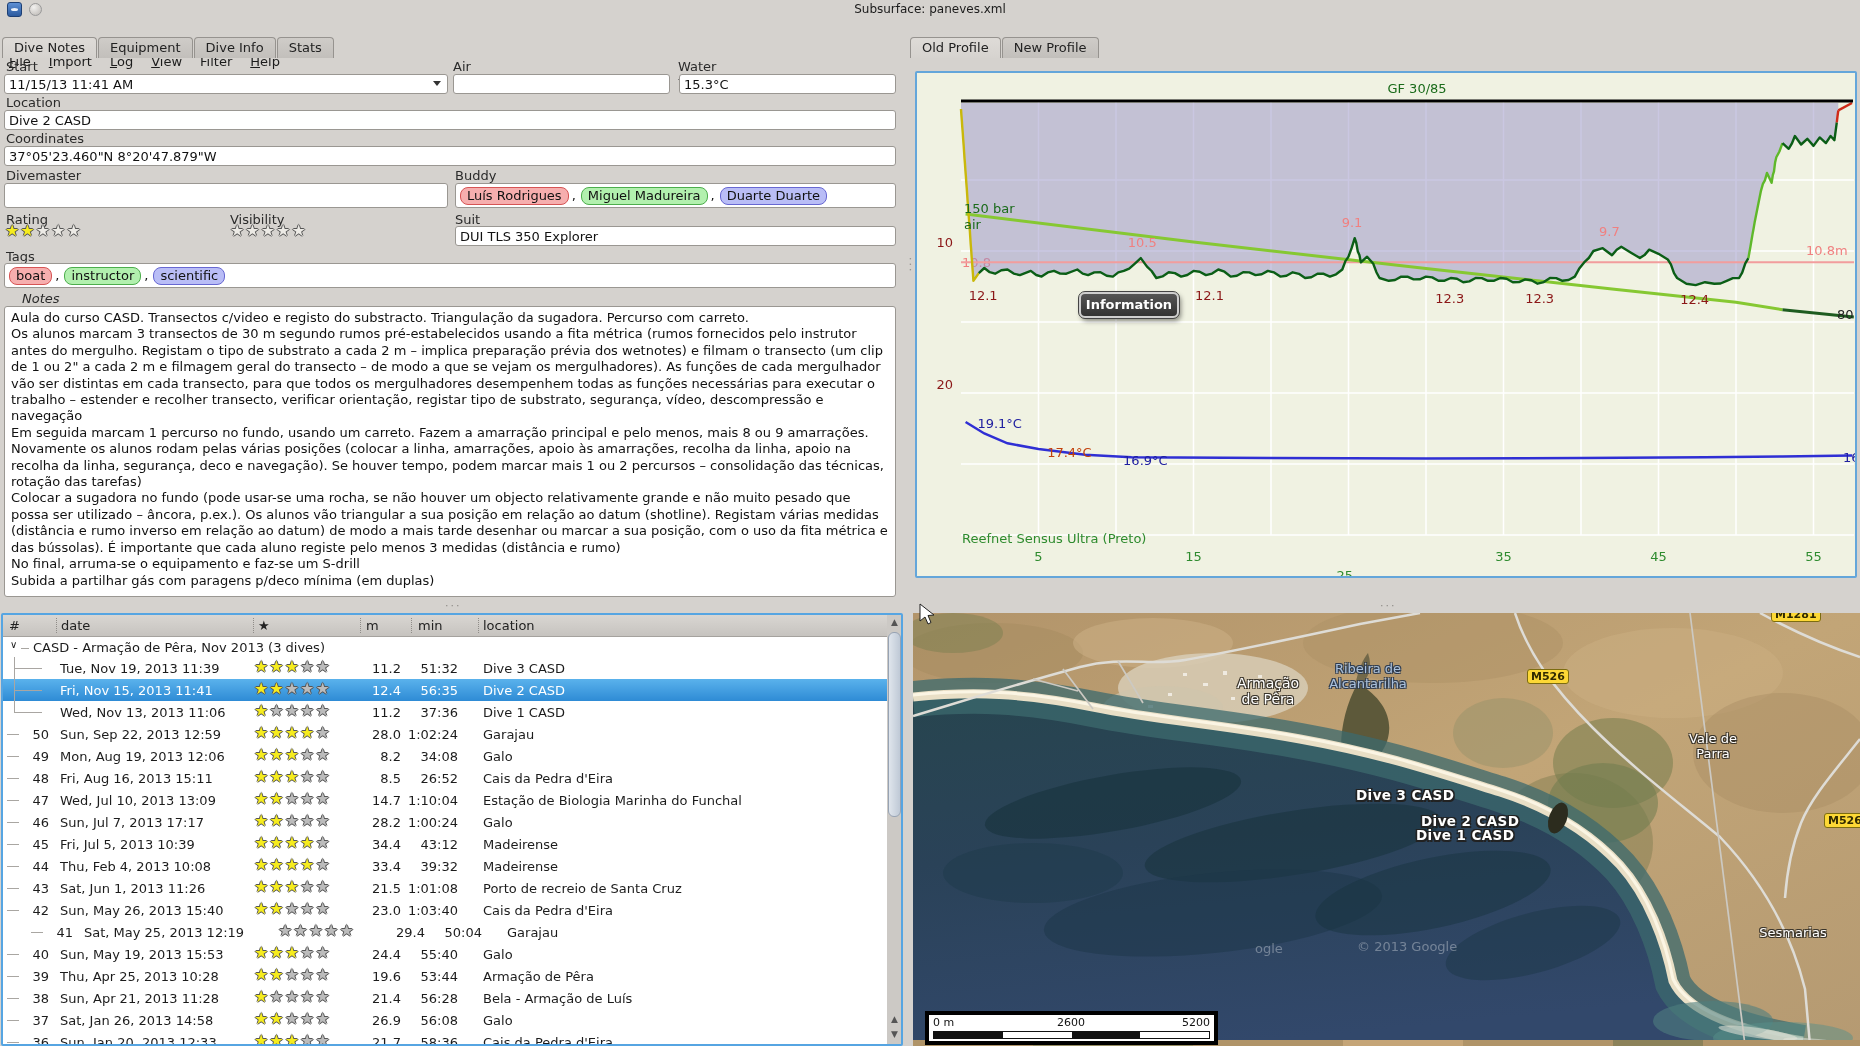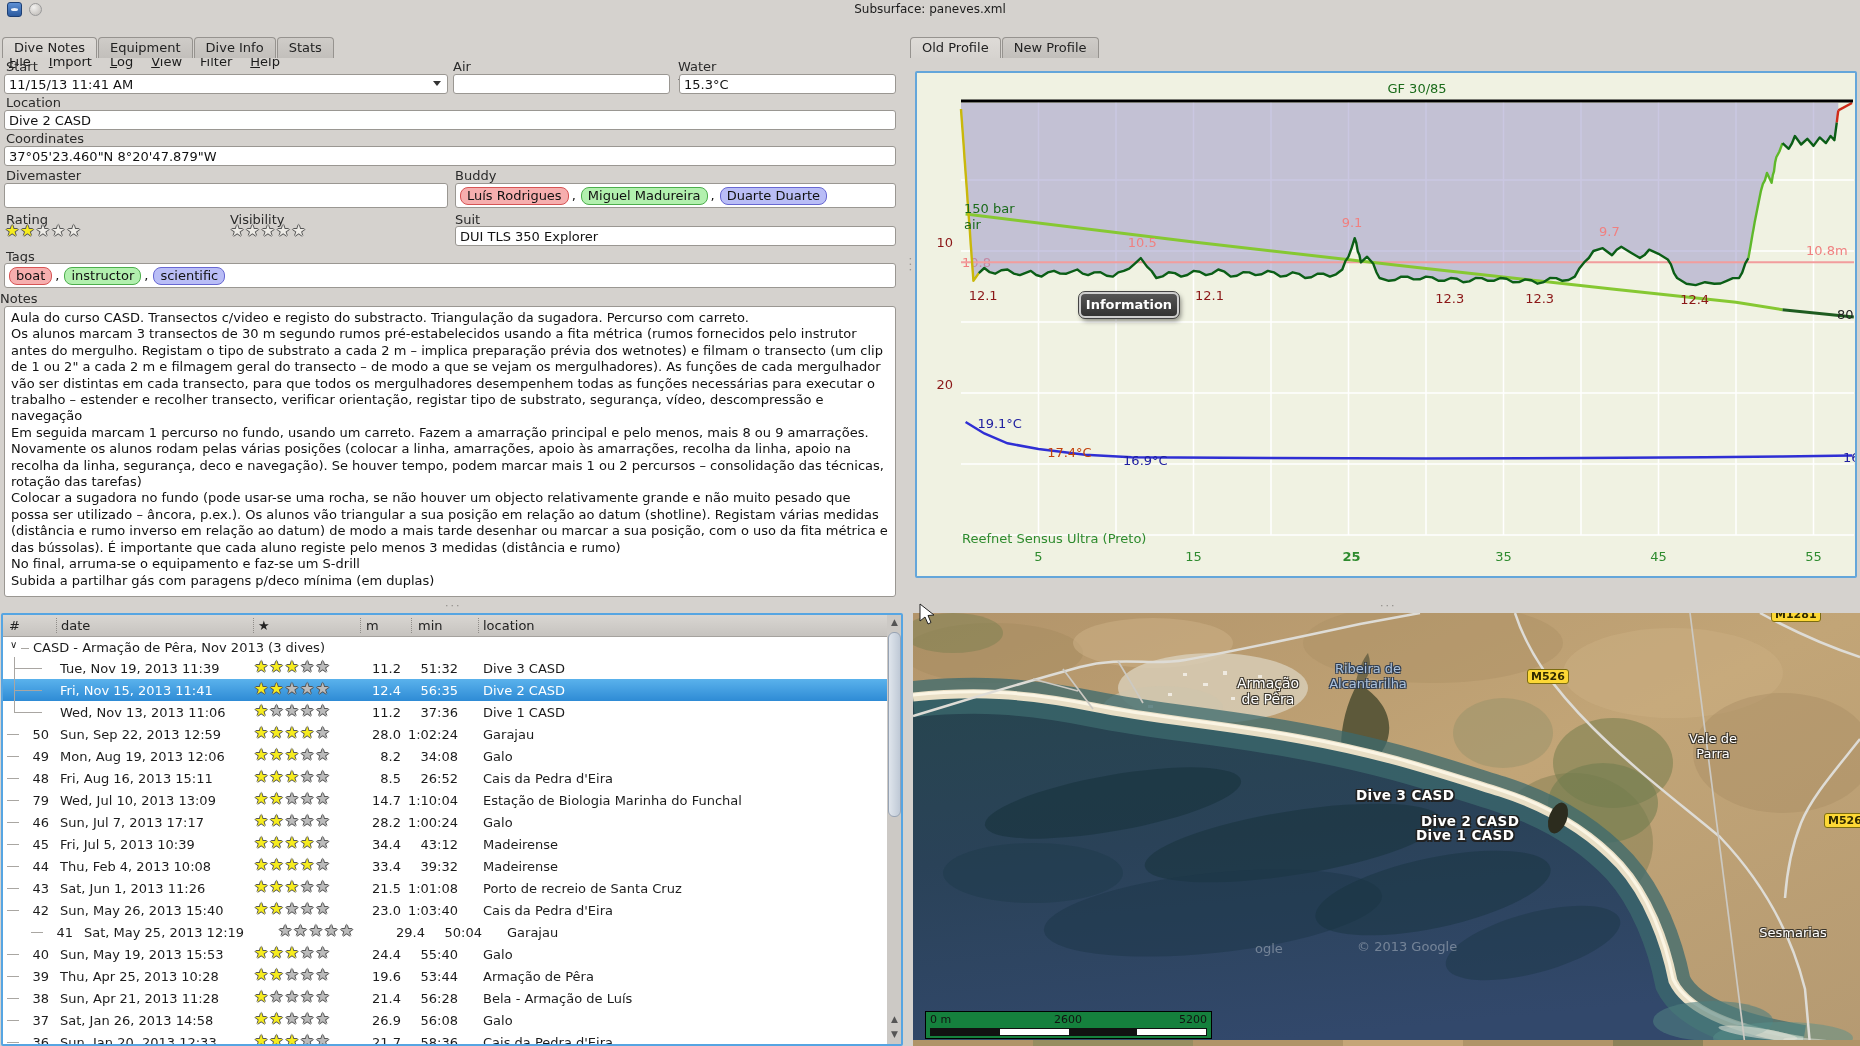--- a/index.html
+++ b/index.html
@@ -87,21 +87,21 @@
        color:#fff;text-shadow:-1px -1px 0 #3a352c,1px -1px 0 #3a352c,-1px 1px 0 #3a352c,1px 1px 0 #3a352c;}
   .map-label.blue{color:#a9c0dc;font-size:13px;
        text-shadow:-1px -1px 0 #2e3c50,1px -1px 0 #2e3c50,-1px 1px 0 #2e3c50,1px 1px 0 #2e3c50;}
   .map-label.small{font-size:13px;}
   .shield{position:absolute;z-index:5;background:#fdd835;border:1px solid #7c6c10;border-radius:3px;
        color:#312a00;font-size:11px;font-weight:bold;padding:0 3px;line-height:13px;}
   .dive-marker{position:absolute;z-index:6;color:#fff;font-weight:bold;font-size:13.5px;letter-spacing:.4px;
        text-shadow:-1.5px -1.5px 0 #222,1.5px -1.5px 0 #222,-1.5px 1.5px 0 #222,1.5px 1.5px 0 #222;}
   .watermark{position:absolute;z-index:5;color:rgba(255,255,255,.33);font-size:13px;}
   #scalebar{position:absolute;z-index:7;left:12px;top:398px;width:285px;height:26px;
-       background:#15803d;border:1px solid #000000;}
+       background:#ffffff;border:4px solid #000000;}
   #scalebar .sb-txt{position:absolute;top:1px;font-size:11px;color:#111;}
   #sb-bar{position:absolute;left:4px;right:4px;top:16px;height:6px;border:1px solid #111;background:#fff;}
   .sb-seg{position:absolute;top:0;height:6px;}
   #cursor{left:919px;top:603px;z-index:50;}
 </style>
 </head>
 <body>
 
 <div id="app">
 
@@ -152,21 +152,21 @@
 
     <div class="abs flabel" style="left:6px;top:249px;">Tags</div>
     <div class="abs finput ftall" style="left:4px;top:263px;width:892px;" id="tags-field">
         <span class="pill pill-red">boat</span>
         <span class="pill-comma">,</span>
         <span class="pill pill-green">instructor</span>
         <span class="pill-comma">,</span>
         <span class="pill pill-blue">scientific</span>
       </div>
 
-    <div class="abs flabel" style="left:0;top:291px;">Notes</div>
+    <div class="abs flabel" style="left:22px;top:291px;font-style:italic;">Notes</div>
     <textarea class="abs" id="notes-box" style="left: 4px; top: 306px; width: 892px; height: 291px;">Aula do curso CASD. Transectos c/video e registo do substracto. Triangulação da sugadora. Percurso com carreto.
 Os alunos marcam 3 transectos de 30 m segundo rumos pré-estabelecidos usando a fita métrica (rumos fornecidos pelo instrutor antes do mergulho. Registam o tipo de substrato a cada 2 m – implica preparação prévia dos wetnotes) e filmam o transecto (um clip de 1 ou 2" a cada 2 m e filmagem geral do transecto – de modo a que se vejam os mergulhadores). As funções de cada mergulhador vão ser distintas em cada transecto, para que todos os mergulhadores desempenhem todas as funções necessárias para executar o trabalho – estender e recolher transecto, verificar orientação, registar tipo de substrato, segurança, vídeo, descompressão e navegação
 Em seguida marcam 1 percurso no fundo, usando um carreto. Fazem a amarração principal e pelo menos, mais 8 ou 9 amarrações.
 Novamente os alunos rodam pelas várias posições (colocar a linha, amarrações, apoio às amarrações, recolha da linha, apoio na recolha da linha, segurança, deco e navegação). Se houver tempo, podem marcar mais 1 ou 2 percursos – consolidação das técnicas, rotação das tarefas)
 Colocar a sugadora no fundo (pode usar-se uma rocha, se não houver um objecto relativamente grande e não muito pesado que possa ser utilizado – âncora, p.ex.). Os alunos vão triangular a sua posição em relação ao datum (shotline). Registam várias medidas (distância e rumo inverso em relação ao datum) de modo a mais tarde desenhar ou marcar a sua posição, com o uso da fita métrica e das bússolas). É importante que cada aluno registe pelo menos 3 medidas (distância e rumo)
 No final, arruma-se o equipamento e faz-se um S-drill
 Subida a partilhar gás com paragens p/deco mínima (em duplas)</textarea>
   </div>
 
   <div class="abs" style="left:0;top:599px;width:1860px;height:14px;">
@@ -249,21 +249,21 @@
           <span class="tree" style="left: 4px; top: 11px; width: 12px; border-top: 1px solid rgb(169, 166, 162);"></span>
           <span class="dl-cell dl-num">48</span>
           <span class="dl-cell dl-date">Fri, Aug 16, 2013 15:11</span>
           <span class="dl-cell dl-stars"><span class="star on">★</span><span class="star on">★</span><span class="star on">★</span><span class="star off">★</span><span class="star off">★</span></span>
           <span class="dl-cell dl-depth">8.5</span>
           <span class="dl-cell dl-dur">26:52</span>
           <span class="dl-cell dl-loc">Cais da Pedra d'Eira</span>
         </div>
         <div class="dl-row" style="top: 174px;">
           <span class="tree" style="left: 4px; top: 11px; width: 12px; border-top: 1px solid rgb(169, 166, 162);"></span>
-          <span class="dl-cell dl-num">79</span>
+          <span class="dl-cell dl-num">47</span>
           <span class="dl-cell dl-date">Wed, Jul 10, 2013 13:09</span>
           <span class="dl-cell dl-stars"><span class="star on">★</span><span class="star on">★</span><span class="star off">★</span><span class="star off">★</span><span class="star off">★</span></span>
           <span class="dl-cell dl-depth">14.7</span>
           <span class="dl-cell dl-dur">1:10:04</span>
           <span class="dl-cell dl-loc">Estação de Biologia Marinha do Funchal</span>
         </div>
         <div class="dl-row" style="top: 196px;">
           <span class="tree" style="left: 4px; top: 11px; width: 12px; border-top: 1px solid rgb(169, 166, 162);"></span>
           <span class="dl-cell dl-num">46</span>
           <span class="dl-cell dl-date">Sun, Jul 7, 2013 17:17</span>
@@ -374,21 +374,21 @@
 
   <div class="abs tabbar" id="profile-tabbar"><span class="tab active">Old Profile</span><span class="tab">New Profile</span></div>
 
   <div class="abs" id="chart">
     <div id="chart-labels">
         <div class="ch-label" style="left: 450px; top: 8px; color: rgb(26, 107, 26); width: 100px; text-align: center;">GF 30/85</div>
         <div class="ch-label" style="left: 8px; top: 162px; color: rgb(139, 23, 23); width: 28px; text-align: right;">10</div>
         <div class="ch-label" style="left: 8px; top: 304px; color: rgb(139, 23, 23); width: 28px; text-align: right;">20</div>
         <div class="ch-label" style="left: 109.5px; top: 476px; color: rgb(46, 139, 46); width: 24px; text-align: center;">5</div>
         <div class="ch-label" style="left: 264.5px; top: 476px; color: rgb(46, 139, 46); width: 24px; text-align: center;">15</div>
-        <div class="ch-label" style="left: 419.5px; top: 476px; color: rgb(46, 139, 46); width: 24px; text-align: right; font-weight: bold;">25</div>
+        <div class="ch-label" style="left: 419.5px; top: 495px; color: rgb(46, 139, 46); width: 24px; text-align: left;">25</div>
         <div class="ch-label" style="left: 574.5px; top: 476px; color: rgb(46, 139, 46); width: 24px; text-align: center;">35</div>
         <div class="ch-label" style="left: 729.5px; top: 476px; color: rgb(46, 139, 46); width: 24px; text-align: center;">45</div>
         <div class="ch-label" style="left: 884.5px; top: 476px; color: rgb(46, 139, 46); width: 24px; text-align: center;">55</div>
         <div class="ch-label" style="left: 45px; top: 458px; color: rgb(46, 139, 46);">Reefnet Sensus Ultra (Preto)</div>
         <div class="ch-label" style="left: 47px; top: 128px; color: rgb(26, 107, 26);">150 bar</div>
         <div class="ch-label" style="left: 47px; top: 144px; color: rgb(26, 107, 26);">air</div>
         <div class="ch-label" style="left: 920px; top: 234px; color: rgb(34, 34, 34);">80</div>
         <div class="ch-label" style="left: 51.7px; top: 214.82px; color: rgb(139, 23, 23);">12.1</div>
         <div class="ch-label" style="left: 278px; top: 214.82px; color: rgb(139, 23, 23);">12.1</div>
         <div class="ch-label" style="left: 518.25px; top: 217.66px; color: rgb(139, 23, 23);">12.3</div>

